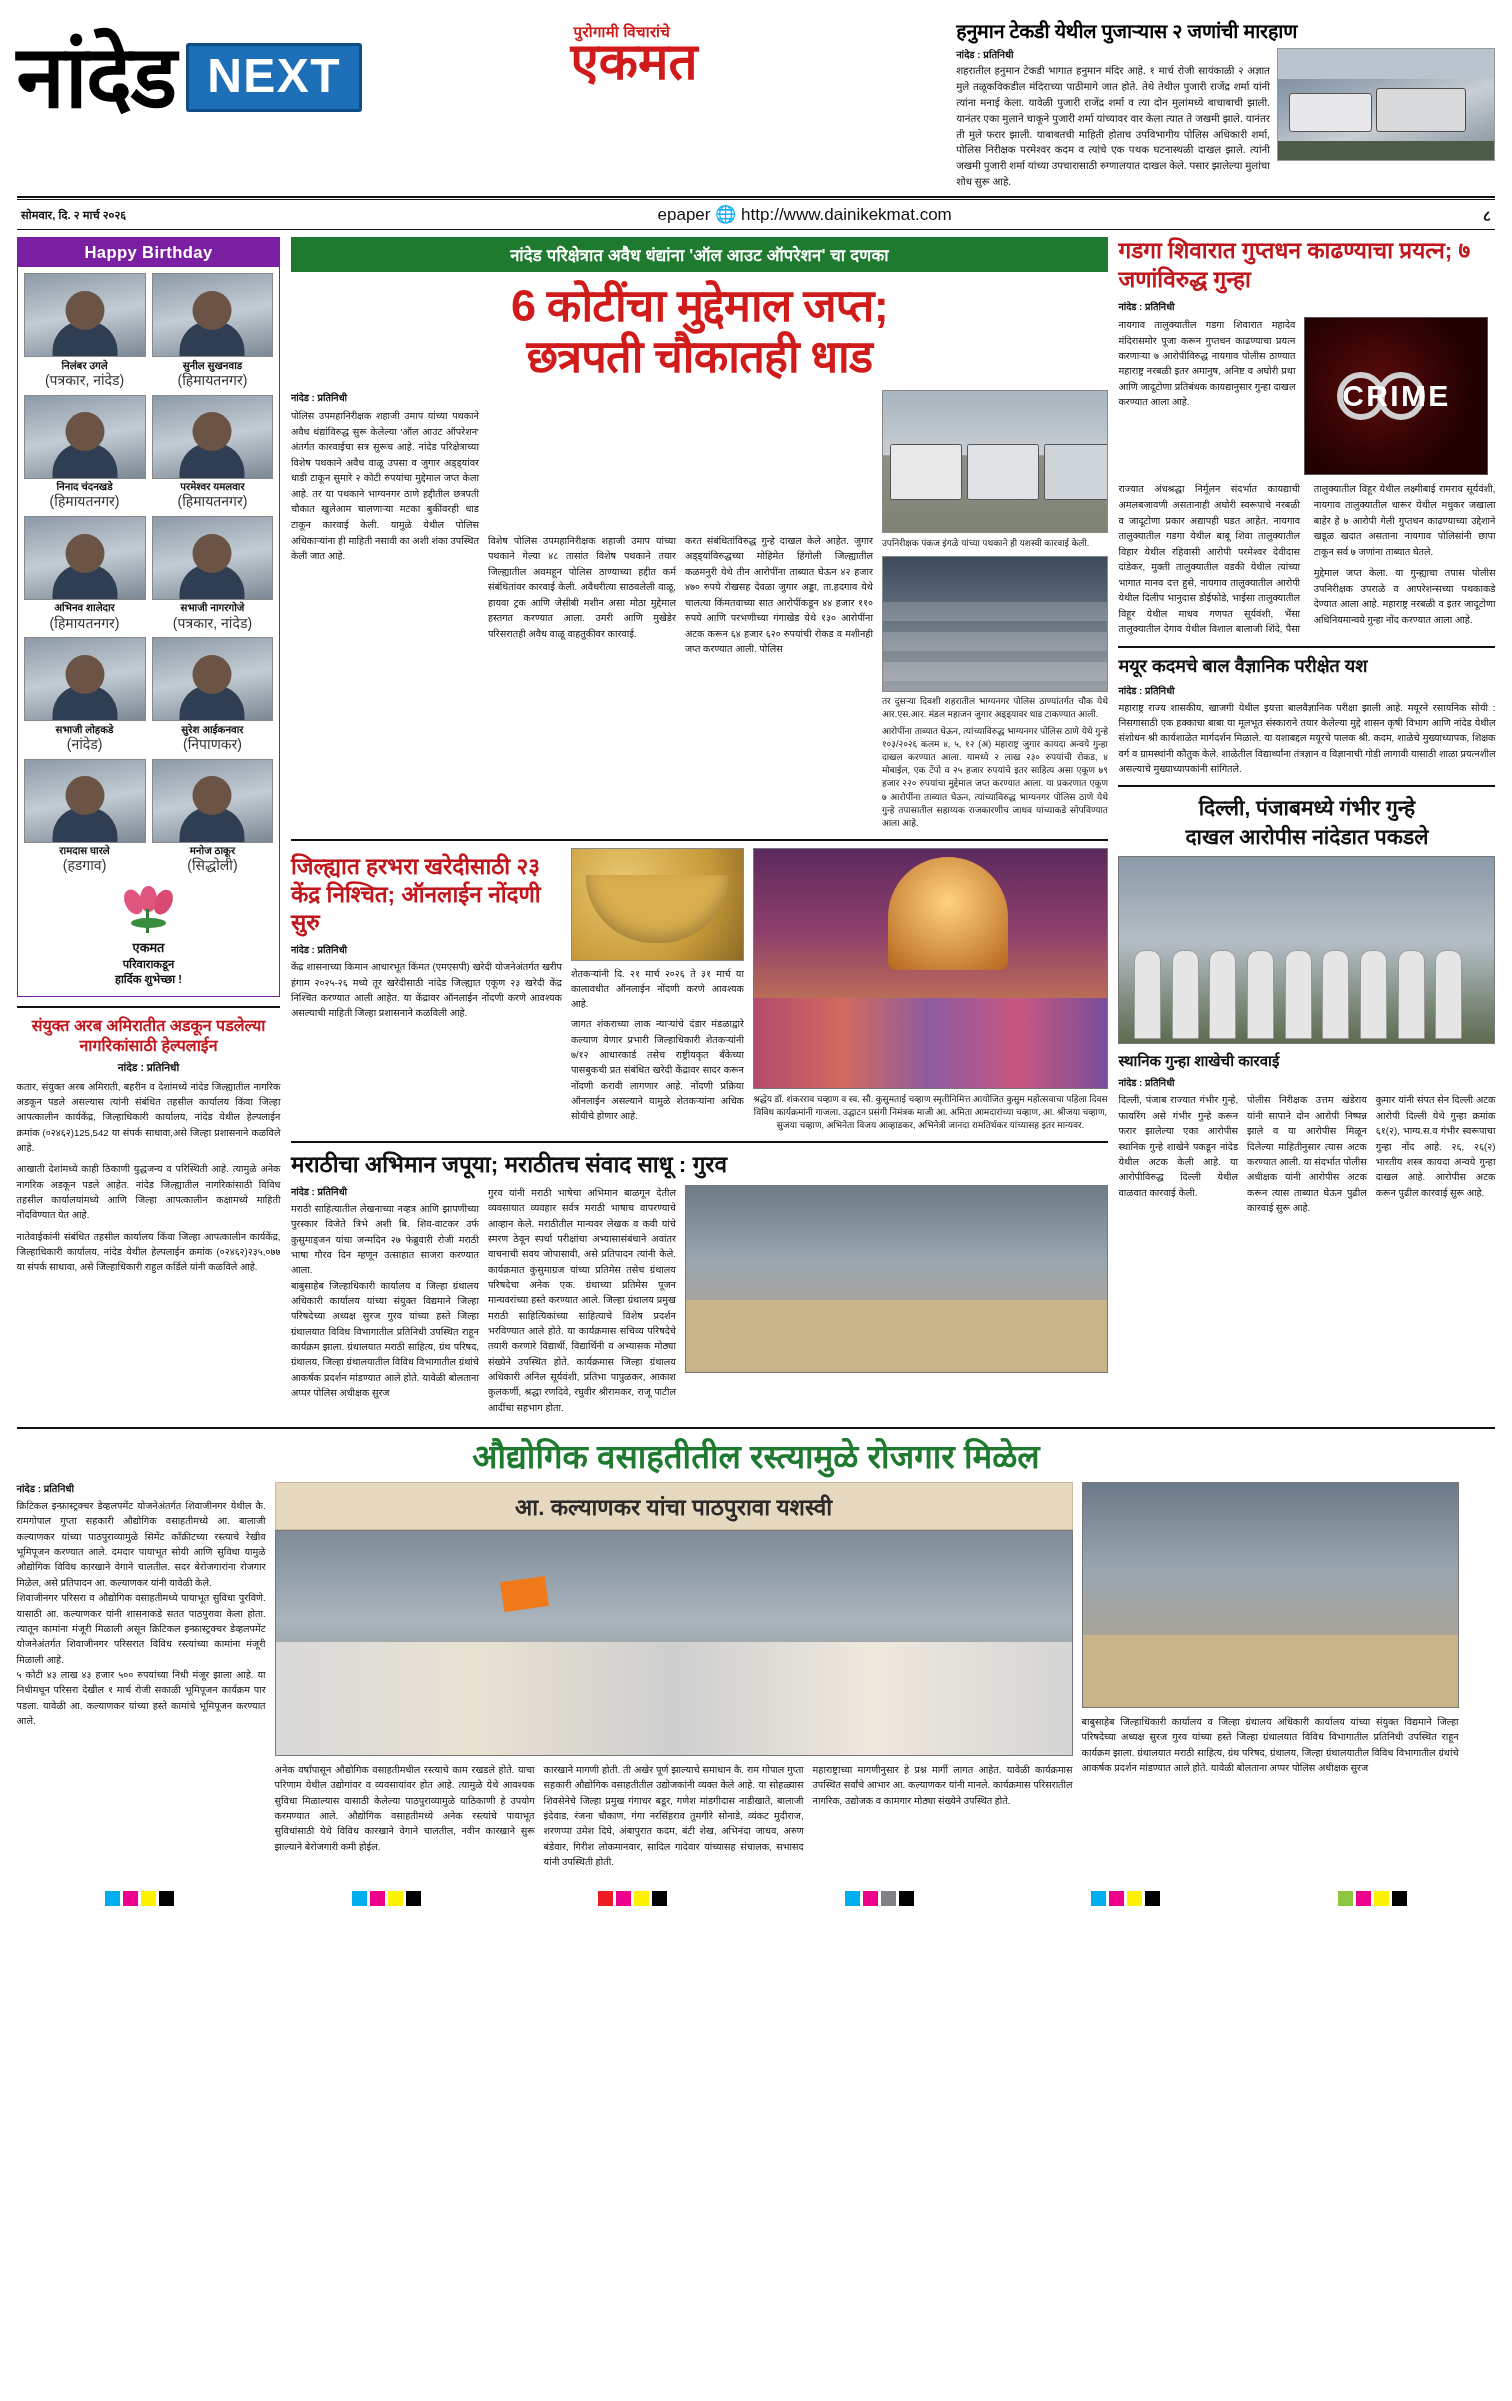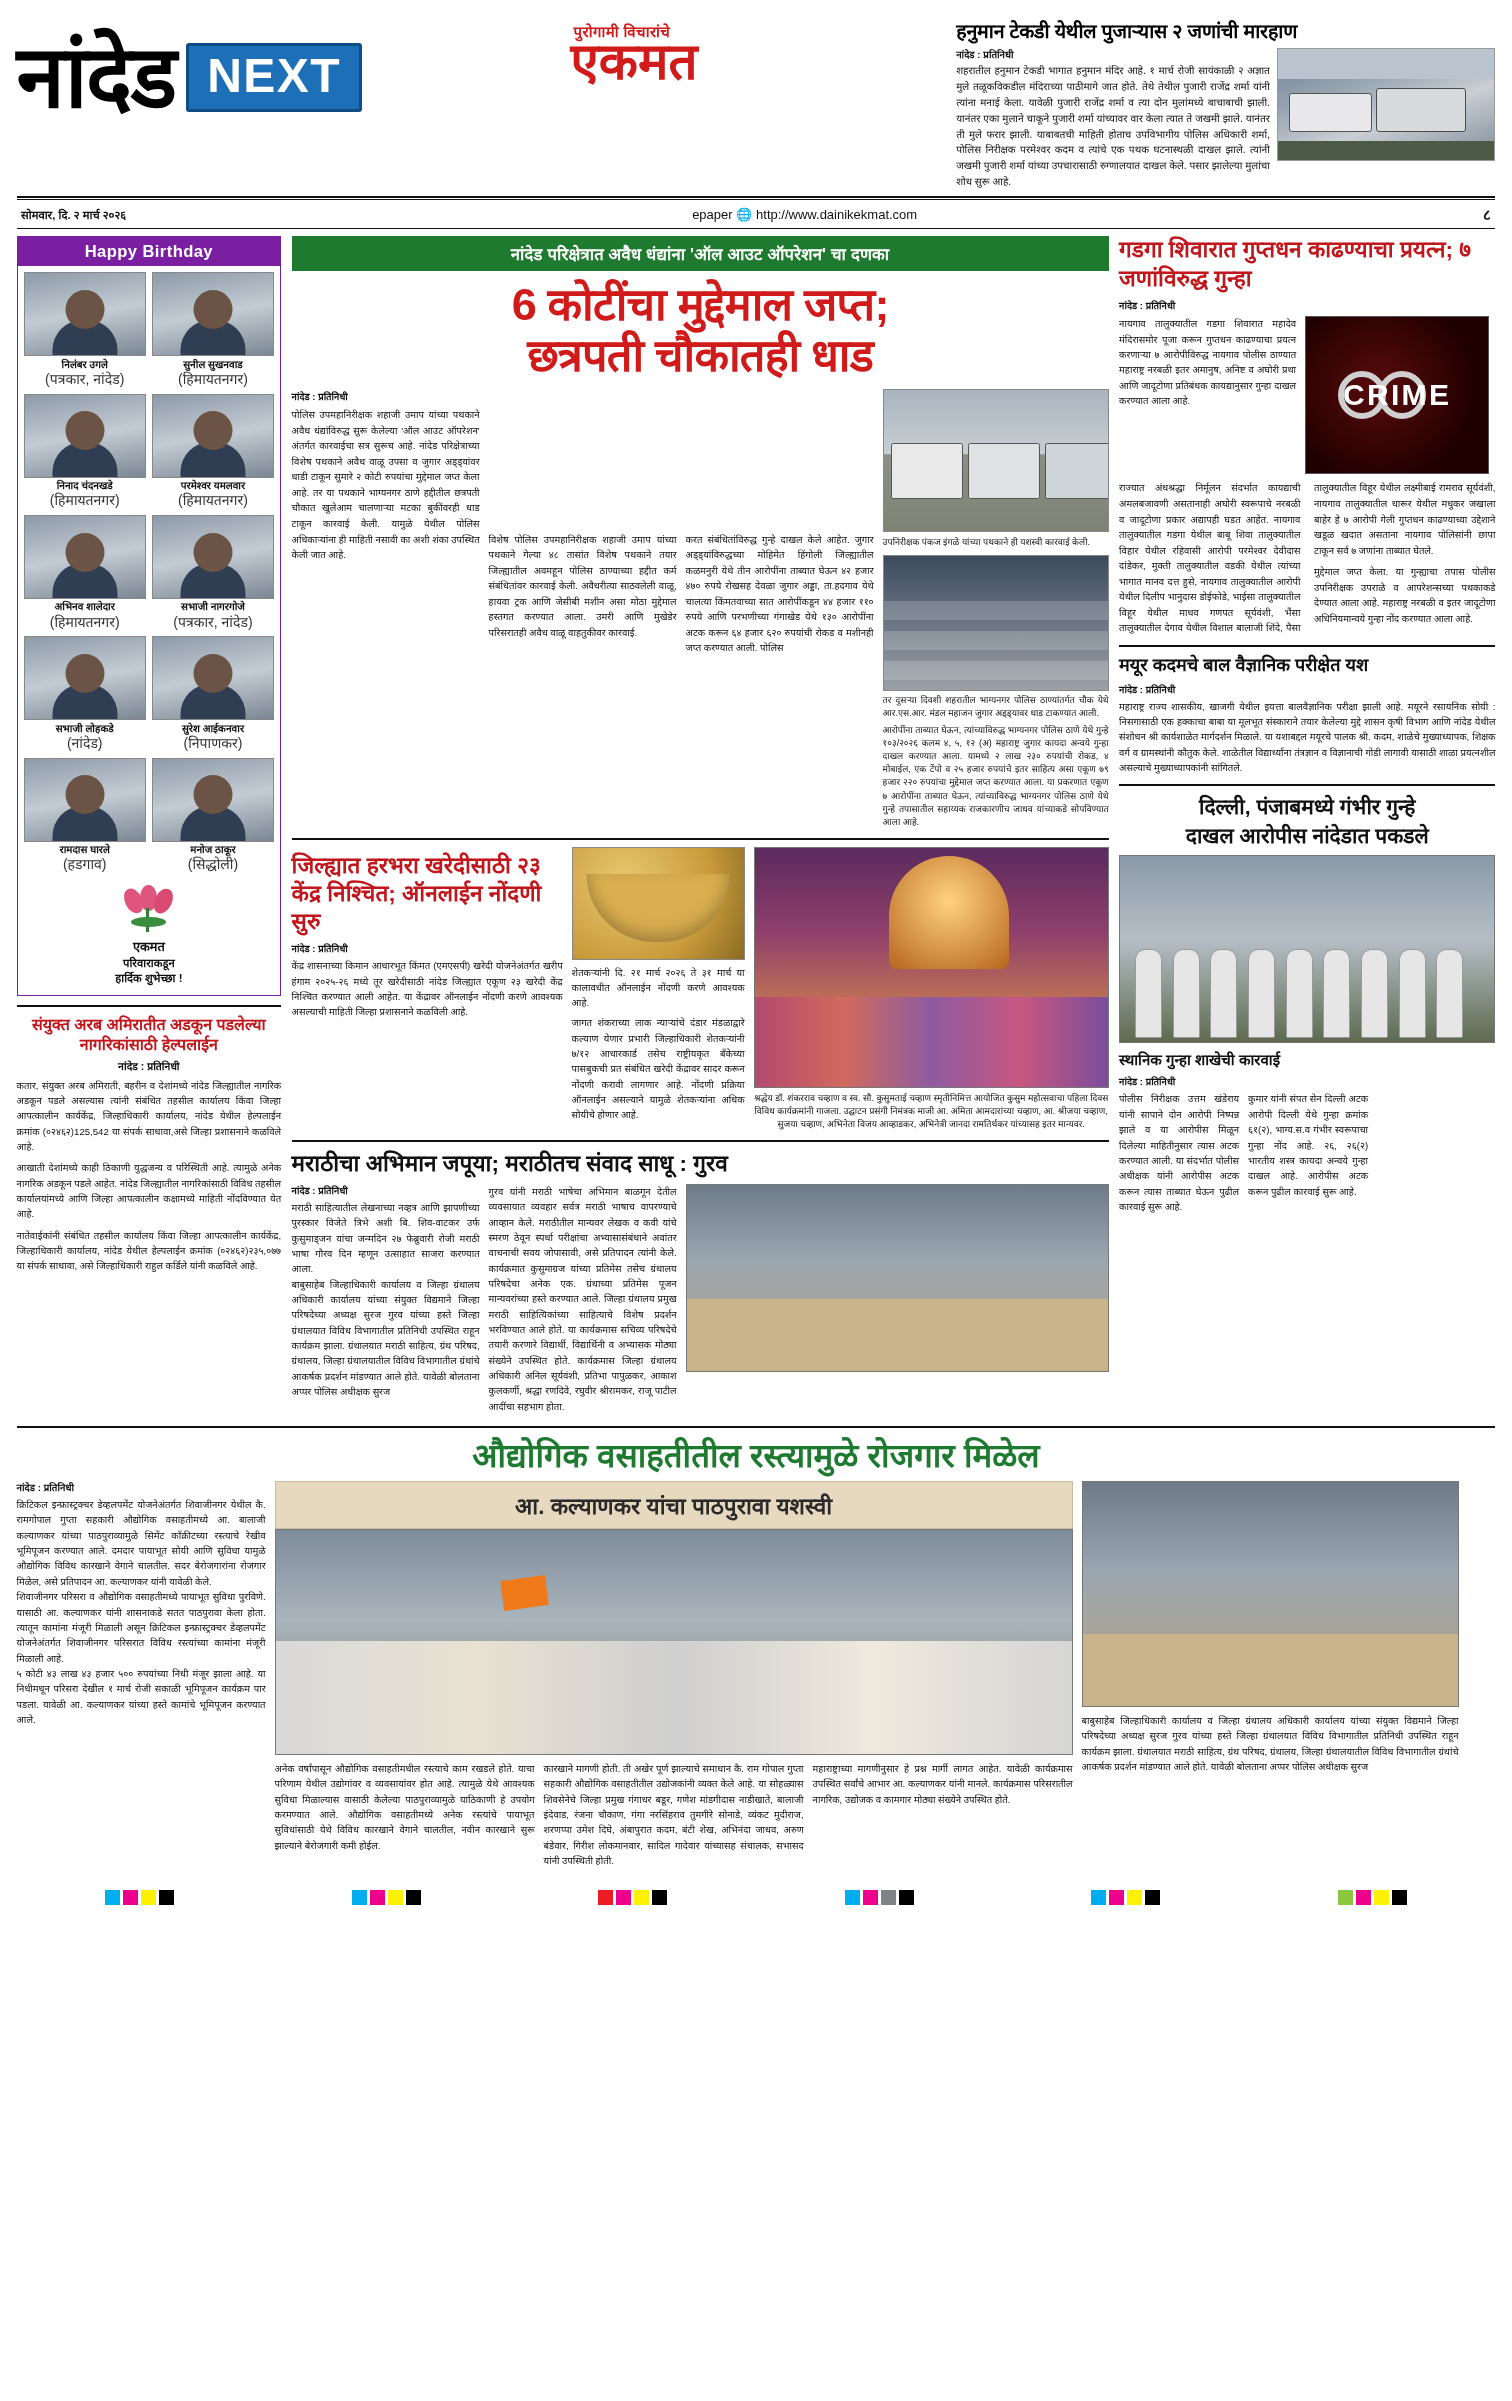--- a/index.html
+++ b/index.html
@@ -66,21 +66,21 @@
   .head-photo .van2 { position:absolute; left:98px; top:39px; width:90px; height:44px; background:#d8dadc; border:1.5px solid #4a4a4a; border-radius:3px;}
   .head-photo .strip { position:absolute; left:0; bottom:0; width:100%; height:19.6px; background:#4d5a47; }
   .head-photo .sky { position:absolute; left:0; top:0; width:100%; height:30px; background:#b9c4ce; }
 
   
   .datebar {
     display: flex; align-items: center; justify-content: space-between;
     border-bottom: 1.5px solid #111; border-top: 0.8px solid #111;
     padding: 3.8px 4.5px; font-size: 11.3px; font-weight: bold; margin-top: 1.5px;
   }
-  .datebar .center { font-size: 13px; font-weight: normal; }
+  .datebar .center { font-size: 17px; font-weight: normal; }
   .datebar .center .globe { color:#1d6fb8; font-weight:bold; }
   .datebar .pageno { font-size: 15px; font-weight: bold; }
 
   
   .grid {
     display: flex; gap: 10.5px; margin-top: 7.5px;
   }
   .col-left { width: 265px; }
   .col-mid { width: 817px; }
   .col-right { width: 377px; }
@@ -495,20 +495,21 @@
             <div class="p" style="left:128px"></div>
           <div class="p" style="left:166px"></div>
             <div class="p" style="left:203px"></div>
           <div class="p" style="left:241px"></div>
             <div class="p" style="left:279px"></div>
           <div class="p" style="left:316px"></div>
         </div>
         <div class="center-label">स्थानिक गुन्हा शाखेची कारवाई</div>
         <div style="font-size:9.6px;font-weight:bold;margin-bottom:3px;">नांदेड : प्रतिनिधी</div>
         <div class="mid-flex">
+          <div style="width:120px;" class="body-text">दिल्ली, पंजाब राज्यात गंभीर गुन्हे, फायरिंग असे गंभीर गुन्हे करून फरार झालेल्या एका आरोपीस स्थानिक गुन्हे शाखेने पकडून नांदेड येथील अटक केली आहे. या आरोपीविरुद्ध दिल्ली येथील वाळवात कारवाई केली.</div>
           <div style="width:120px;" class="body-text">पोलीस निरीक्षक उत्तम खंडेराय यांनी सापाने दोन आरोपी निष्पन्न झाले व या आरोपीस मिळून दिलेल्या माहितीनुसार त्यास अटक करण्यात आली. या संदर्भात पोलीस अधीक्षक यांनी आरोपीस अटक करून त्यास ताब्यात घेऊन पुढील कारवाई सुरू आहे.</div>
           <div style="width:120px;" class="body-text">कुमार यांनी संपत सेन दिल्ली अटक आरोपी दिल्ली येथे गुन्हा क्रमांक ६१(२), भाग्य.स.व गंभीर स्वरूपाचा गुन्हा नोंद आहे. २६, २६(२) भारतीय शस्त्र कायदा अन्वये गुन्हा दाखल आहे. आरोपीस अटक करून पुढील कारवाई सुरू आहे.</div>
         </div>
       </div>
     </div>
   </div>
 
   <div class="rule-thick" style="margin-top:12px;"></div>
   <div>
     <div class="head-green-big">औद्योगिक वसाहतीतील रस्त्यामुळे रोजगार मिळेल</div>

